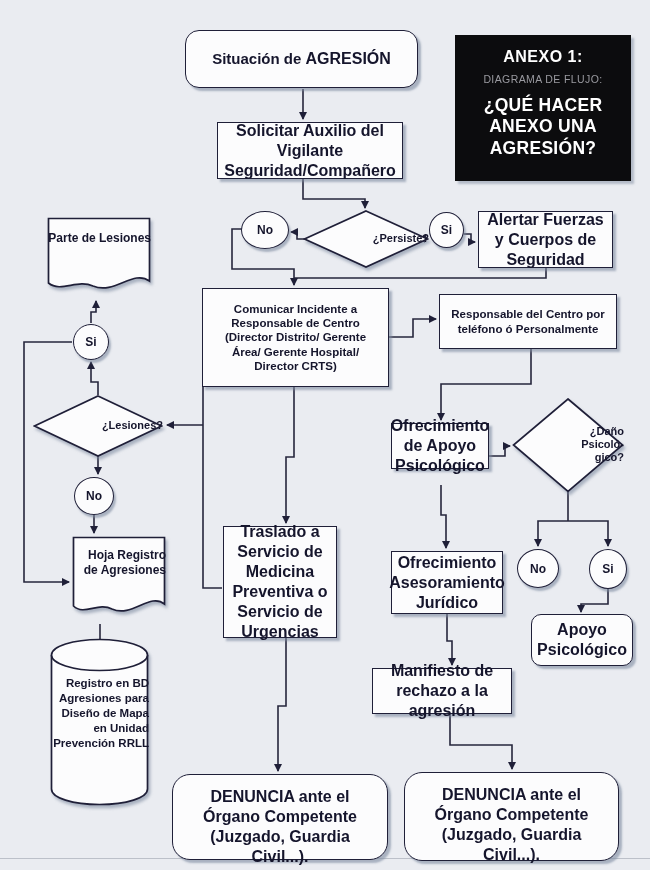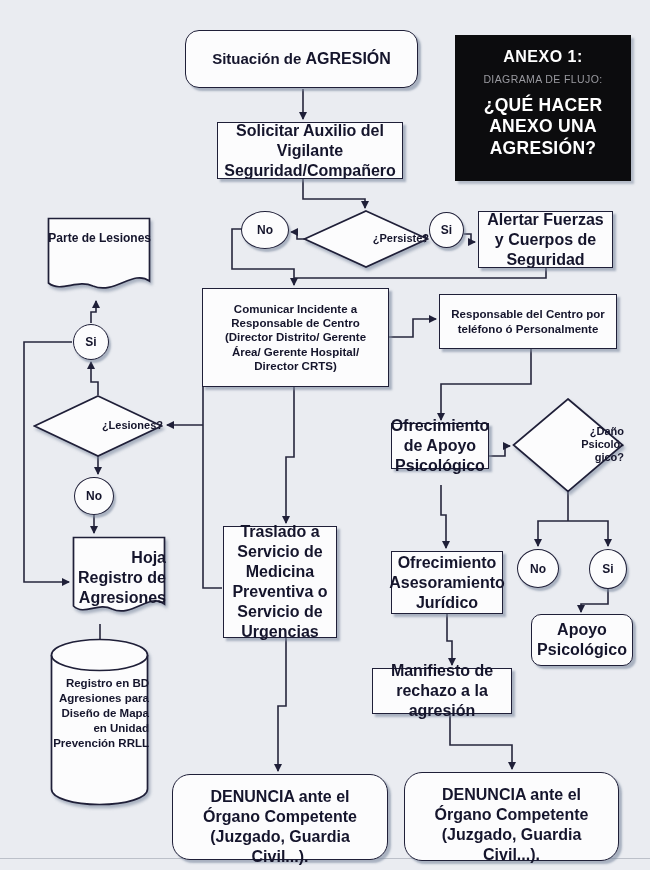--- a/index.html
+++ b/index.html
@@ -140,21 +140,21 @@
   </div>
 
   <div class="node circle" style="left:74px;top:477px;width:40px;height:38px;">
     <span>No</span>
   </div>
 
   <div class="node shape" style="left:72px;top:536px;width:94px;height:88px;">
     <svg viewBox="0 0 94 88" preserveAspectRatio="none">
       <path d="M1.5,1.5 H92.5 V68 C78,56 60,82 40,73 C26,66 12,80 1.5,70 Z"></path>
     </svg>
-    <div class="overlay" style="top:12px;font-size:16px;">Hoja Registro de Agresiones</div>
+    <div class="overlay" style="top:12px;font-size:12px;">Hoja Registro de Agresiones</div>
   </div>
 
   <div class="node shape" style="left:50px;top:638px;width:99px;height:168px;">
     <svg viewBox="0 0 99 168" preserveAspectRatio="none">
       <path d="M1.5,17 V151 C1.5,160 23,166.5 49.5,166.5 C76,166.5 97.5,160 97.5,151 V17"></path>
       <ellipse cx="49.5" cy="17" rx="48" ry="15.5"></ellipse>
     </svg>
     <div class="overlay" style="top:38px;font-size:11.5px;line-height:1.3;">Registro en BD Agresiones para Diseño de Mapa en Unidad Prevención RRLL</div>
   </div>
 

